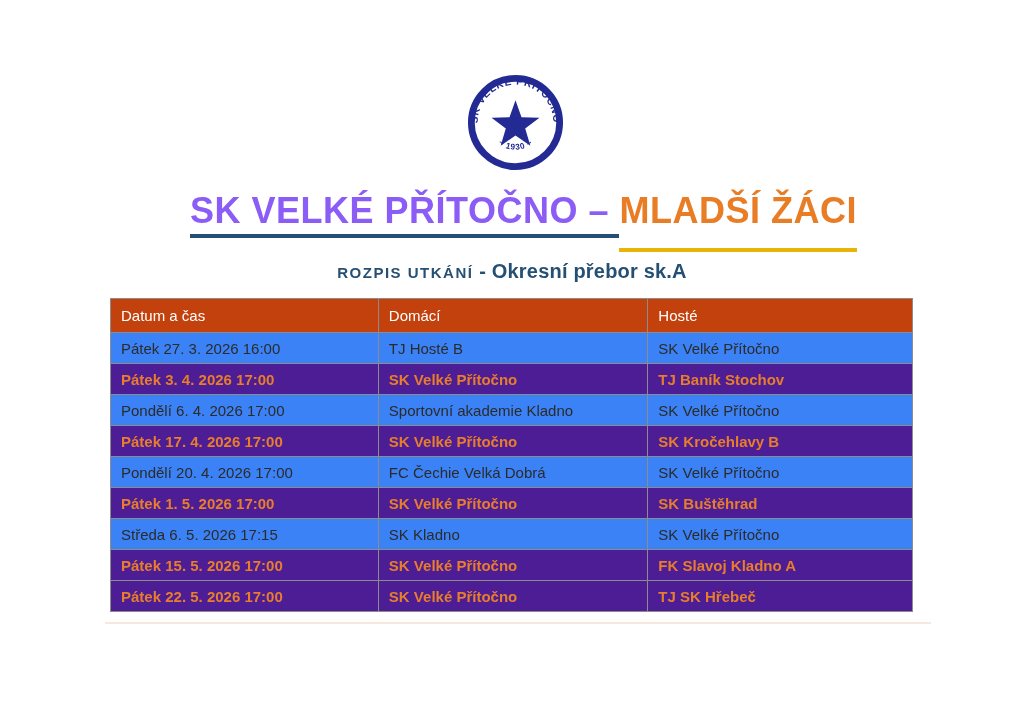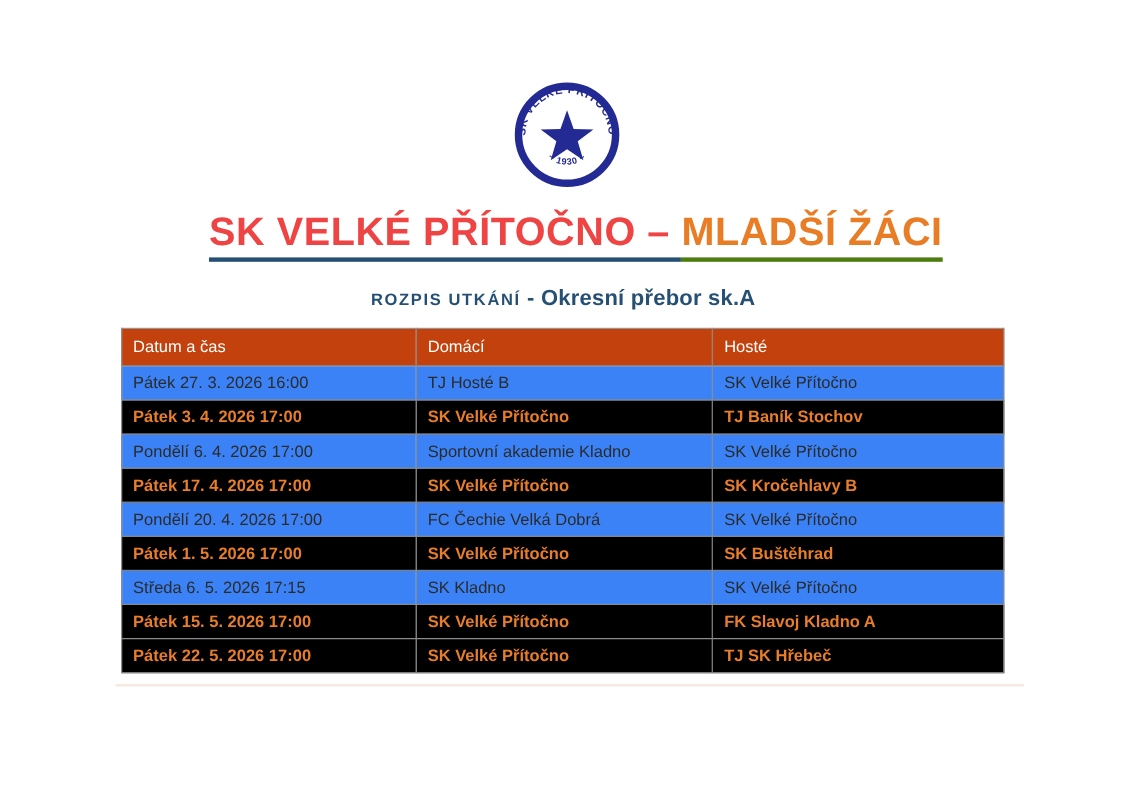--- a/index.html
+++ b/index.html
@@ -20,29 +20,29 @@
   .title{
     position:absolute;
     top:190px;left:0;right:0;
     text-align:center;
     font-size:36px;
     font-weight:bold;
     letter-spacing:0.5px;
     white-space:nowrap;
   }
   .title .t-main{
-    color:#ef4444;
+    color:#8b5cf6;
     border-bottom:4px solid #255074;
     padding-bottom:3px;
     margin-left:23px;
   }
   .title .t-accent{
     color:#E87D26;
-    border-bottom:4px solid #4d7c0f;
-    padding-bottom:3px;
+    border-bottom:4px solid #eab308;
+    padding-bottom:17px;
   }
   
   .subtitle{
     position:absolute;
     top:260px;left:0;right:0;
     text-align:center;
     color:#255074;
     font-weight:bold;
     white-space:nowrap;
   }
@@ -65,21 +65,21 @@
   }
   .fixtures th{
     background:#c2410c;
     color:#ffffff;
     font-weight:normal;
     height:33px;
     border-color:#8c8c8c;
   }
   .fixtures td{height:30px;background:#3b82f6;}
   .fixtures tr.hl td{
-    background:#000000;
+    background:#4c1d95;
     color:#E87D2B;
     font-weight:bold;
   }
   .col-datetime{width:33.4%;}
   .col-home{width:33.6%;}
   .col-away{width:33.0%;}
   
   .footer-divider{
     position:absolute;
     top:622px;left:105px;

